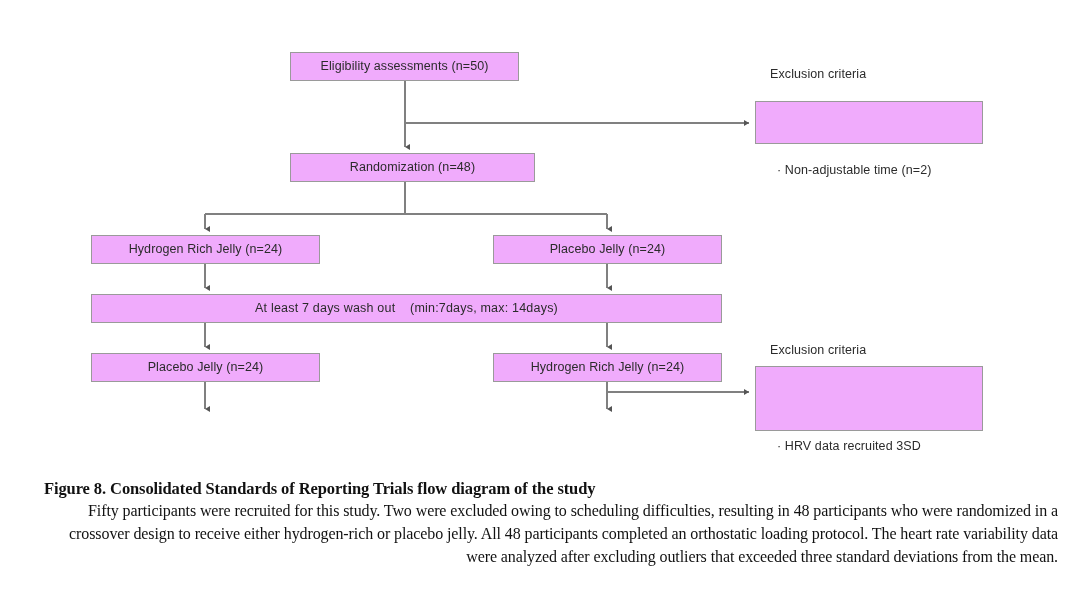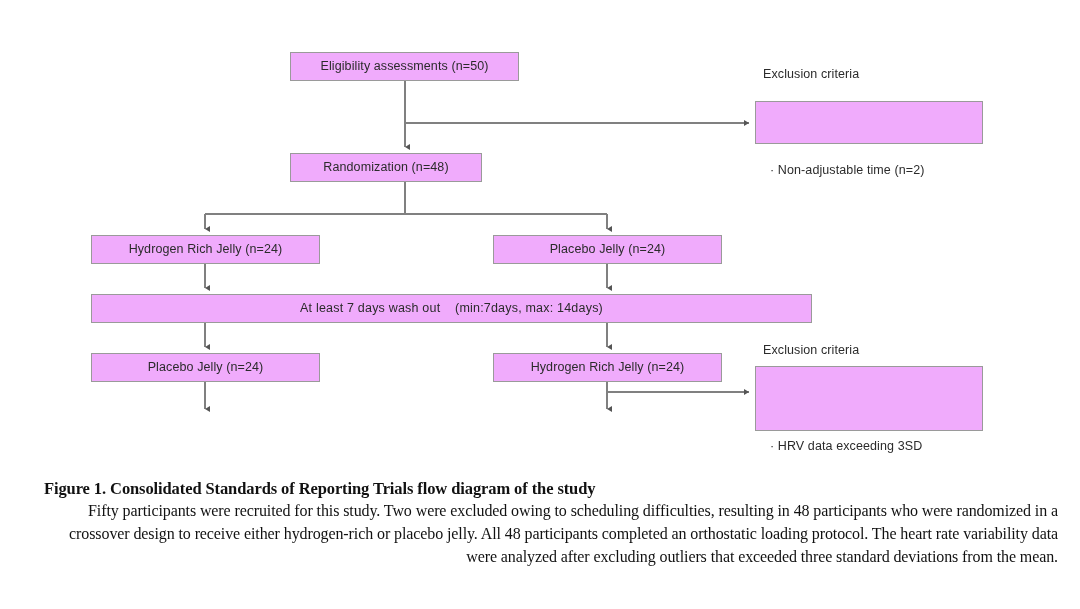--- a/index.html
+++ b/index.html
@@ -46,37 +46,37 @@
     display: flex;
     align-items: center;
     justify-content: center;
     text-align: center;
     letter-spacing: 0.1px;
     z-index: 2;
   }
   .node.left-align {
     justify-content: flex-start;
     text-align: left;
-    padding-left: 7px;
+    padding-left: 14px;
   }
   .node .n-text { display: block; white-space: pre; }
   .node.stat {
     color: #3c4a5e;
   }
   .node.wash .n-text {
     letter-spacing: 0.2px;
   }
 
   
   #node-eligibility { left: 290px; top: 52px;  width: 229px; height: 29px; }
   #node-exclusion-1 { left: 755px; top: 101px; width: 228px; height: 43px; }
-  #node-randomization { left: 290px; top: 153px; width: 192px; height: 29px; }
+  #node-randomization { left: 290px; top: 153px; width: 245px; height: 29px; }
   #node-arm-a-1     { left: 91px;  top: 235px; width: 229px; height: 29px; }
   #node-arm-b-1     { left: 493px; top: 235px; width: 229px; height: 29px; }
-  #node-washout     { left: 91px;  top: 294px; width: 721px; height: 29px; }
+  #node-washout     { left: 91px;  top: 294px; width: 631px; height: 29px; }
   #node-arm-a-2     { left: 91px;  top: 353px; width: 229px; height: 29px; }
   #node-arm-b-2     { left: 493px; top: 353px; width: 229px; height: 29px; }
   #node-exclusion-2 { left: 755px; top: 366px; width: 228px; height: 65px; }
   #node-statistical { left: 91px;  top: 415px; width: 631px; height: 29px; }
 
   .excl-line-1 { display: block; }
   .excl-line-2 { display: block; padding-left: 7px; margin-top: 45px; }
   .excl-line-3 { display: block; padding-left: 17px; }
 
   
@@ -205,26 +205,26 @@
       <span class="n-text">Placebo Jelly (n=24)</span>
     </div>
 
     <div class="node" id="node-arm-b-2">
       <span class="n-text">Hydrogen Rich Jelly (n=24)</span>
     </div>
 
     <div class="node left-align" id="node-exclusion-2">
       <span class="n-text">
         <span class="excl-line-1">Exclusion criteria</span>
-        <span class="excl-line-2">· HRV data exceeding 3SD</span>
+        <span class="excl-line-2">· HRV data recruited 3SD</span>
       </span>
     </div>
 
 
   </div>
 
   <div class="caption">
-    <p class="caption-title">Figure 1. Consolidated Standards of Reporting Trials flow diagram of the study</p>
+    <p class="caption-title">Figure 8. Consolidated Standards of Reporting Trials flow diagram of the study</p>
     <p class="caption-body">Fifty participants were recruited for this study. Two were excluded owing to scheduling difficulties, resulting in 48 participants who were randomized in a crossover design to receive either hydrogen-rich or placebo jelly. All 48 participants completed an orthostatic loading protocol. The heart rate variability data were analyzed after excluding outliers that exceeded three standard deviations from the mean.</p>
   </div>
 
 
 </div>
 
 </body></html>

